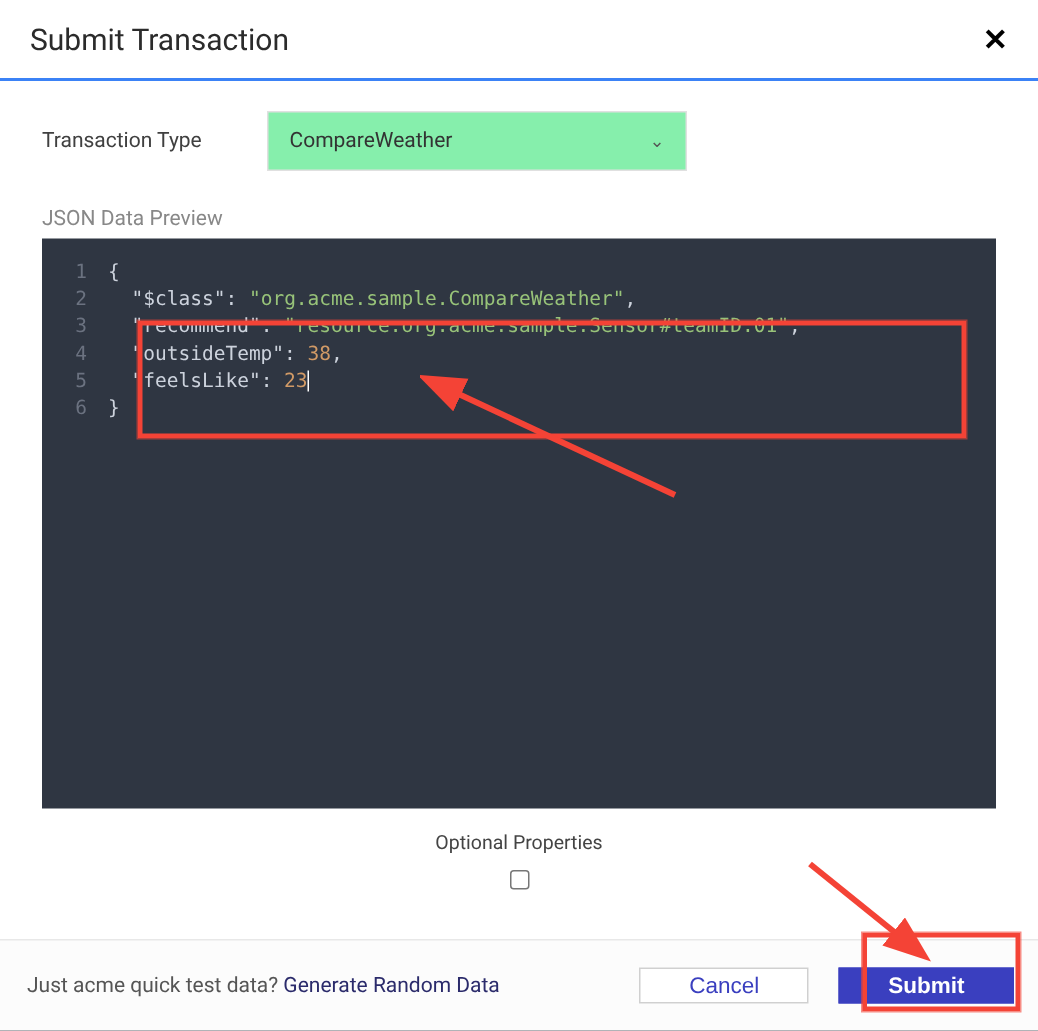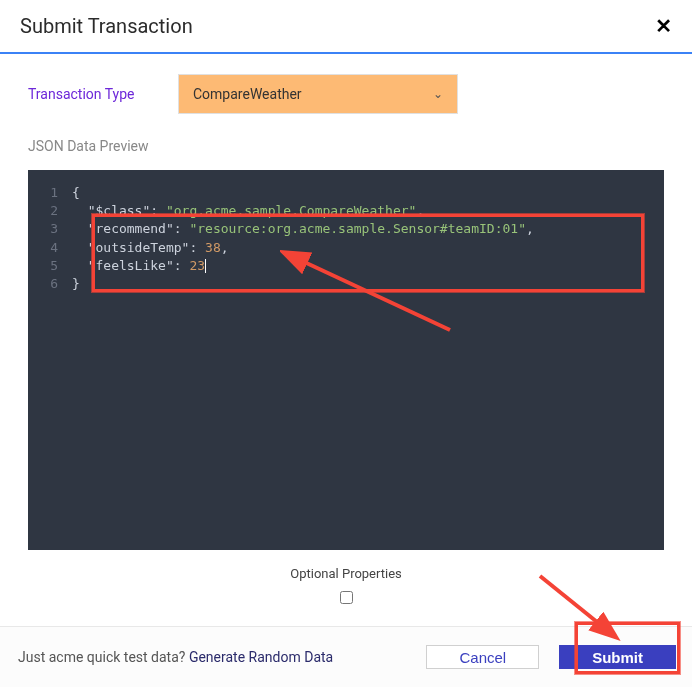--- a/index.html
+++ b/index.html
@@ -14,31 +14,31 @@
   .modal { padding: 0; height: 100%; display: flex; flex-direction: column; }
   .header {
     display: flex; justify-content: space-between; align-items: center;
     padding: 14px 20px 14px 20px;
     border-bottom: 2px solid #3b82f6;
   }
   .header h1 { font-size: 20px; font-weight: 400; color: #2b2b2b; }
   .close-x { font-size: 20px; font-weight: bold; cursor: pointer; color: #000; }
   .body { padding: 20px 28px 10px 28px; flex: 0 0 auto; }
   .row { display: flex; align-items: center; margin-bottom: 24px; }
-  .row-label { width: 150px; font-size: 14px; color: #6d28d9; }
+  .row-label { width: 150px; font-size: 14px; color: #404040; }
   .select-wrap {
     position: relative; width: 280px; height: 40px;
-    border: 1px solid #e0e0e0; background: #fdba74;
+    border: 1px solid #e0e0e0; background: #86efac;
     display: flex; align-items: center; padding: 0 14px;
     cursor: pointer;
     text-align: right;
   }
   .select-val { font-size: 14px; color: #333; }
   .chev { position: absolute; right: 14px; top: 50%; transform: translateY(-50%); color: #555; font-size: 12px; }
-  .section-label { font-size: 14px; color: #888; margin-bottom: 16px; }
+  .section-label { font-size: 14px; color: #888; margin-bottom: 5px; }
   .editor {
     background: #2f3642; color: #cdd3dd;
     font-family: Menlo, Consolas, monospace; font-size: 13px;
     height: 380px; padding: 14px 0 14px 0; position: relative;
     overflow: auto;
   }
   .code-line { display: flex; white-space: pre; line-height: 1.4; }
   .gutter { width: 44px; text-align: right; color: #6b7280; padding-right: 14px; user-select: none; }
   .tok-brace { color: #cdd3dd; }
   .tok-key { color: #cdd3dd; }

